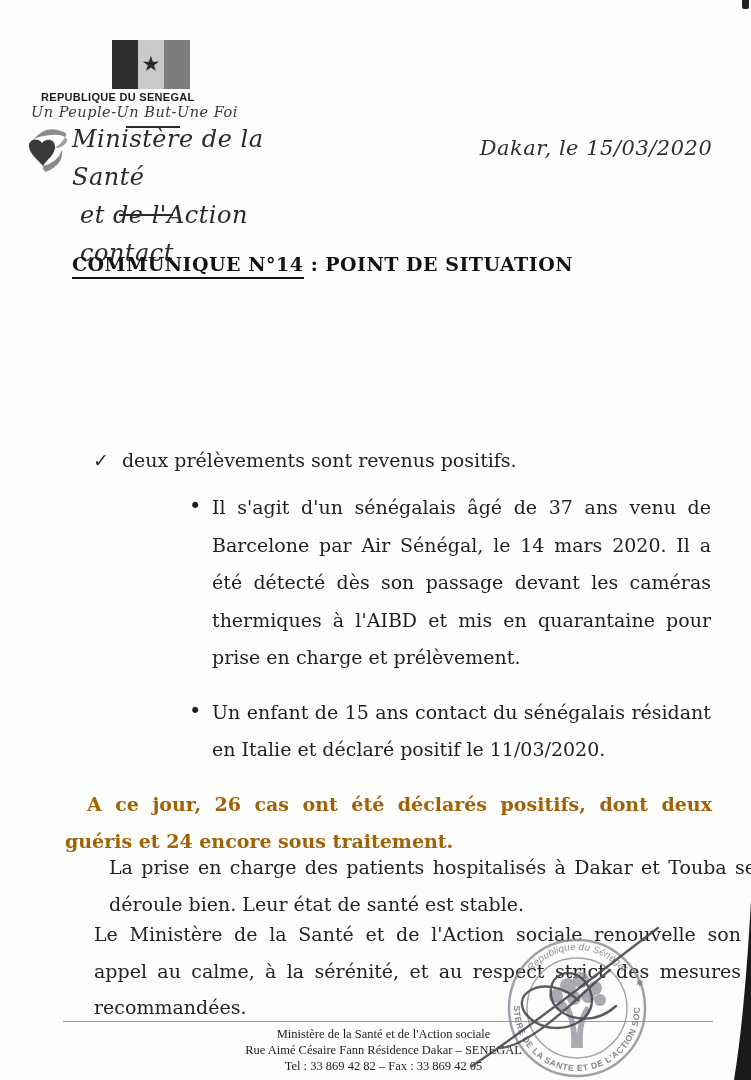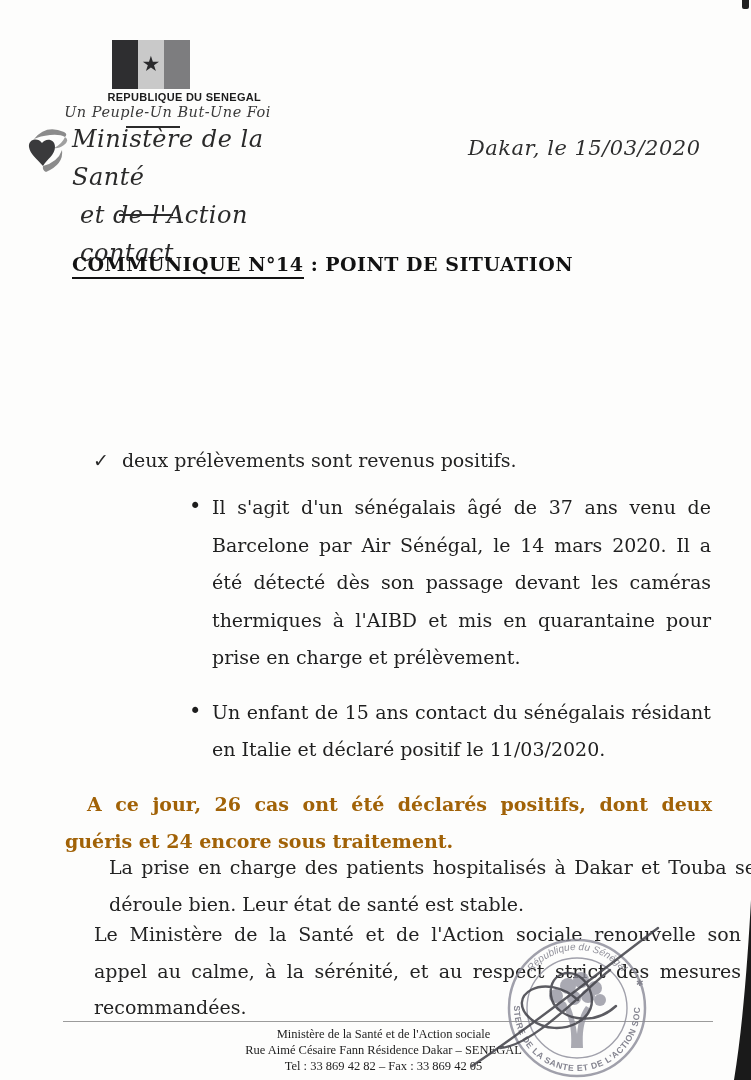--- a/index.html
+++ b/index.html
@@ -12,38 +12,38 @@
   .flag{position:absolute;left:112px;top:40px;width:78px;height:49px;display:flex;}
   .flag .band{flex:1;}
   .band-1{background:#2e2e30;}
   .band-2{background:#c9c9c9;position:relative;}
   .band-3{background:#7d7d7f;}
   .flag-star{
     position:absolute;left:50%;top:50%;transform:translate(-50%,-54%);
     color:#2a2a2c;font-size:21px;line-height:1;font-family:"DejaVu Sans",sans-serif;
   }
   .republique{
-    position:absolute;left:41px;top:91px;width:220px;text-align:right;
+    position:absolute;left:41px;top:91px;width:220px;text-align:left;
     font-family:"Liberation Sans",sans-serif;font-weight:bold;font-size:11px;
     letter-spacing:.3px;color:#1c1c1c;
   }
   .motto{
-    position:absolute;left:31px;top:104px;width:240px;text-align:right;
+    position:absolute;left:31px;top:104px;width:240px;text-align:left;
     font-style:italic;font-size:14.5px;letter-spacing:.5px;color:#3a3a3a;
   }
   .rule-a{position:absolute;left:126px;top:126px;width:54px;border-top:2px solid #2b2b2b;}
   .logo-svg{position:absolute;left:20px;top:126px;}
   .ministry{
     position:absolute;left:72px;top:120px;width:260px;
     font-style:italic;font-size:24px;line-height:38px;letter-spacing:.5px;color:#2a2a2a;
   }
   .ministry .l2{padding-left:8px;}
   .rule-b{position:absolute;left:119px;top:214px;width:54px;border-top:2px solid #2b2b2b;}
   .dateline{
-    position:absolute;left:468px;top:136px;width:256px;text-align:left;
+    position:absolute;left:468px;top:136px;width:256px;text-align:center;
     font-style:italic;font-size:21px;letter-spacing:.5px;color:#2e2e2e;
   }
   
   .title{
     position:absolute;left:12px;top:253px;width:621px;text-align:center;
     font-weight:bold;font-size:19px;letter-spacing:.5px;color:#121212;
   }
   .title .u{border-bottom:2.5px solid #121212;padding-bottom:2px;}
   
   .btext{font-size:19px;color:#232323;}

